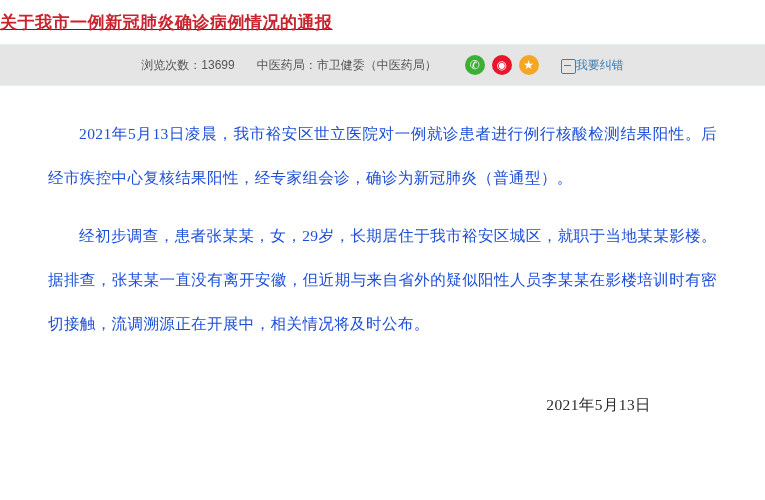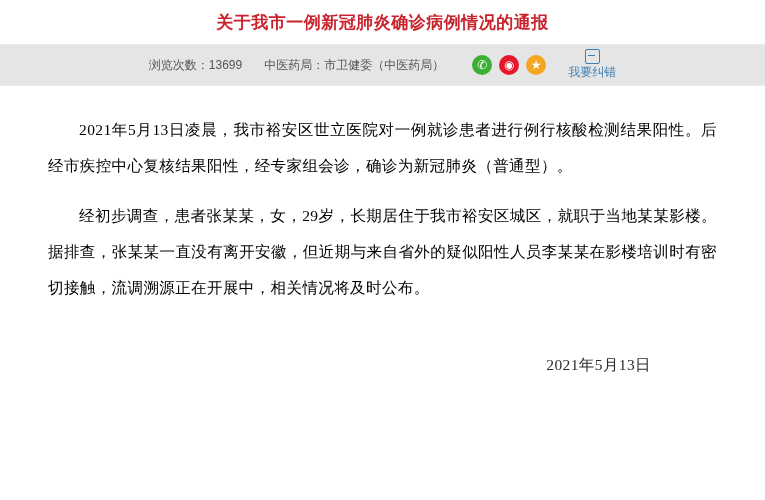--- a/index.html
+++ b/index.html
@@ -17,22 +17,23 @@
   .page {
     position: relative;
     width: 765px;
     height: 500px;
     box-sizing: border-box;
   }
   .title-bar {
     height: 44px;
     display: flex;
     align-items: center;
-    justify-content: center;
+    justify-content: flex-start;
     border-bottom: 0px solid transparent;
+    text-decoration: underline;
   }
   .title-bar h1 {
     margin: 0;
     font-size: 17px;
     font-weight: bold;
     color: #c9232d;
     letter-spacing: 0.5px;
     font-family: "Liberation Sans", sans-serif;
   }
   .meta-bar {
@@ -65,27 +66,26 @@
     justify-content: center;
     color: #ffffff;
     font-size: 12px;
     line-height: 1;
   }
   .icon-wechat { background: #3cb034; }
   .icon-weibo { background: #e6162d; }
   .icon-star { background: #f5a623; }
   .correct-btn {
     display: inline-flex;
-    align-items: center;
+    align-items: flex-end;
     gap: 0;
     color: #3b7fb5;
     font-size: 12px;
     white-space: nowrap;
     cursor: pointer;
-    flex-direction: column;
   }
   .correct-icon {
     width: 13px;
     height: 13px;
     border: 1px solid #3b7fb5;
     border-radius: 2px;
     display: inline-block;
     position: relative;
   }
   .correct-icon::after {
@@ -97,22 +97,22 @@
     height: 1px;
     background: #3b7fb5;
   }
   .article {
     padding: 26px 48px 0 48px;
     box-sizing: border-box;
   }
   .article p {
     margin: 0 0 14px 0;
     font-size: 15.5px;
-    line-height: 36px;
-    color: #000000;
+    line-height: 44px;
+    color: #1d4ed8;
     text-indent: 2em;
     text-align: justify;
     font-family: "Liberation Serif", "Liberation Sans", serif;
     letter-spacing: 0.4px;
   }
   .sign {
     margin-top: 44px;
     padding-right: 66px;
     text-align: right;
     font-size: 15.5px;

